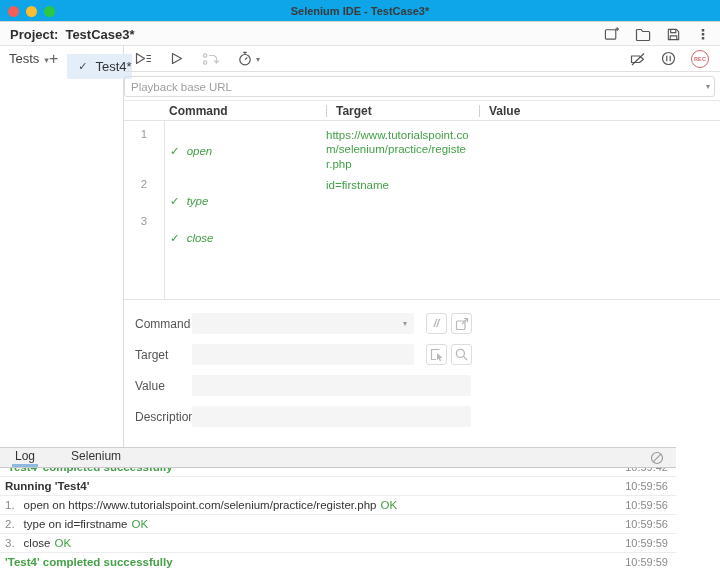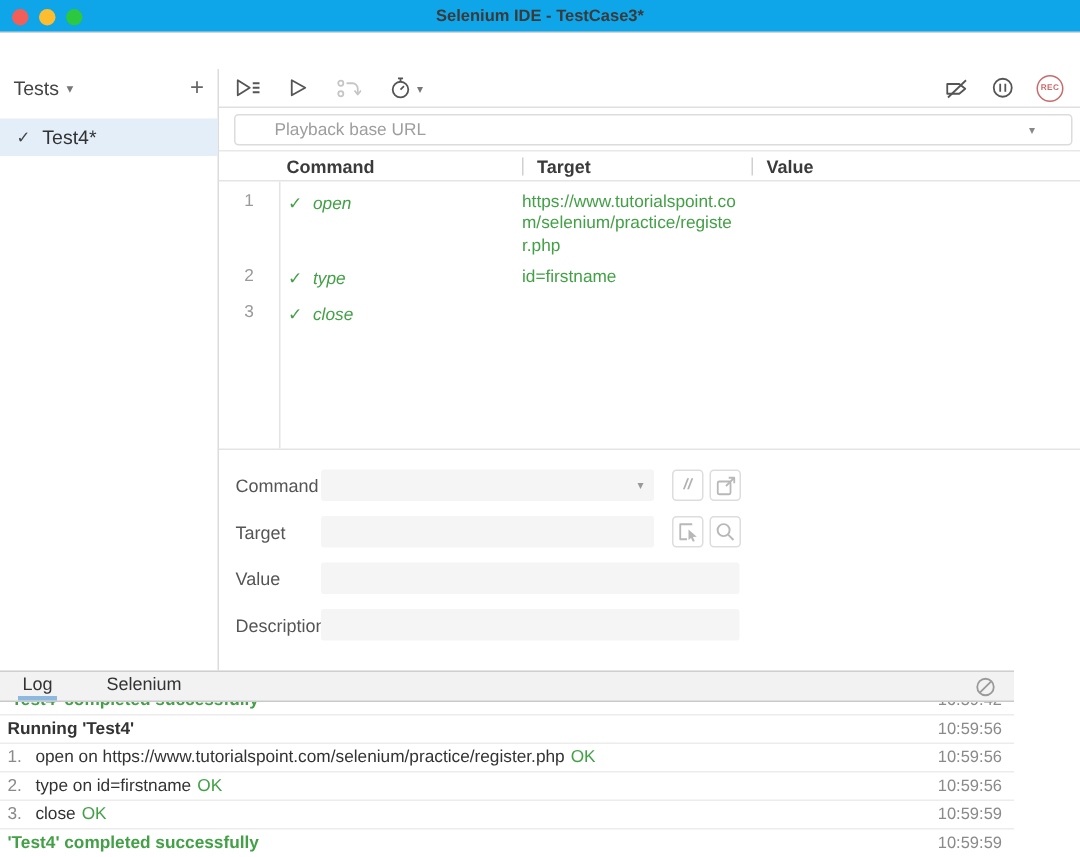--- a/index.html
+++ b/index.html
@@ -21,21 +21,21 @@
   .projectbar{position:absolute;left:0;top:23px;width:720px;height:23px;background:#fbfbfb;
     border-bottom:1px solid #e3e3e3;display:flex;align-items:center;padding:0 10px;}
   .proj-label{font-size:13px;font-weight:700;color:#2e2e2e;}
   .proj-name{font-size:13px;font-weight:700;color:#2e2e2e;margin-left:7px;}
   .proj-icons{margin-left:auto;display:flex;align-items:center;gap:15px;}
   .proj-icons svg{display:block;}
   .kebab{font-size:14px;font-weight:700;color:#555;line-height:1;letter-spacing:0;}
   
   .content{position:absolute;left:0;top:46px;width:720px;height:401px;display:flex;}
   
-  .sidebar{width:146px;border-right:1px solid #dcdcdc;display:flex;flex-direction:column;}
+  .sidebar{width:124px;border-right:1px solid #dcdcdc;display:flex;flex-direction:row;}
   .side-head{height:25px;display:flex;align-items:center;padding:0 9px;}
   .side-head .t{font-size:13px;color:#444;}
   .side-head .caret{font-size:9px;color:#777;margin-left:5px;margin-top:2px;}
   .side-add{margin-left:auto;font-size:16px;font-weight:300;color:#666;line-height:1;cursor:pointer;}
   .side-search{height:24px;border-top:1px solid #e2e2e2;border-bottom:1px solid #e2e2e2;
     display:flex;align-items:center;padding:0 8px;}
   .side-search input{flex:1;border:none;outline:none;font-size:11.5px;color:#444;background:transparent;
     font-family:inherit;min-width:0;}
   .side-search input::placeholder{color:#9c9c9c;}
   .test-item{margin-top:8px;height:25px;background:#e3eef8;display:flex;align-items:center;padding-left:11px;}
@@ -43,38 +43,38 @@
   .test-item .nm{font-size:13px;color:#333;margin-left:8px;}
   
   .main{flex:1;display:flex;flex-direction:column;min-width:0;}
   .toolbar{height:26px;border-bottom:1px solid #e0e0e0;display:flex;align-items:center;padding:0 11px;}
   .tb-left{display:flex;align-items:center;gap:19px;}
   .tb-right{margin-left:auto;display:flex;align-items:center;gap:15px;}
   .tbtn{display:flex;align-items:center;cursor:pointer;}
   .speed-caret{font-size:8px;color:#777;margin-left:4px;margin-top:1px;}
   .rec-btn{width:18px;height:18px;border:1.5px solid #c96b6b;border-radius:50%;
     display:flex;align-items:center;justify-content:center;font-size:5.5px;font-weight:700;color:#c96b6b;letter-spacing:.2px;}
-  .baseurl{margin:4px 5px 3px 10px;height:21px;border:1px solid #dcdcdc;border-radius:3px;
-    display:flex;align-items:center;padding:0 24px;}
+  .baseurl{margin:4px 5px 3px 0;height:21px;border:1px solid #dcdcdc;border-radius:3px;
+    display:flex;align-items:center;padding:0 4px;}
   .baseurl input{flex:1;border:none;outline:none;font-size:11.5px;background:transparent;color:#444;font-family:inherit;}
   .baseurl input::placeholder{color:#9e9e9e;}
   .baseurl .caret{font-size:8px;color:#888;margin-left:6px;}
   
   .thead{height:21px;border-top:1px solid #e8e8e8;border-bottom:1px solid #e4e4e4;
     display:flex;align-items:center;font-size:12px;font-weight:700;color:#3b3b3b;}
   .thead .c-num{width:40px;}
   .thead .c-cmd{width:162px;padding-left:5px;}
   .thead .c-tgt{width:153px;}
   .thead .c-val{flex:1;}
   .thead .sep{border-left:1px solid #d0d0d0;padding-left:9px;display:inline-block;line-height:12px;}
   .tbody{height:179px;position:relative;border-bottom:1px solid #e4e4e4;overflow:hidden;}
   .numline{position:absolute;left:40px;top:0;bottom:0;width:1px;background:#e4e4e4;}
   .trow{display:flex;align-items:flex-start;padding-top:7px;}
   .trow .n{width:40px;text-align:center;font-size:11.5px;color:#9a9a9a;}
-  .trow .cmd{width:162px;padding-left:6px;font-size:11.5px;color:#43a047;}
+  .trow .cmd{width:162px;padding-left:6px;font-size:11.5px;color:#43a047;margin-top:16px;}
   .trow .cmd .name{font-style:italic;margin-left:7px;}
   .trow .tgt{width:153px;font-size:11.5px;color:#43a047;word-break:break-all;line-height:1.25;padding-right:10px;}
   .trow .val{flex:1;font-size:11.5px;color:#43a047;}
   .trow.r1{min-height:36px;}
   .trow.r2,.trow.r3{min-height:24px;}
   
   .cform{margin-top:13px;padding-left:11px;}
   .frow{display:flex;align-items:center;margin-bottom:10px;height:21px;}
   .frow .lbl{width:57px;font-size:12px;color:#555;}
   .ffield{height:21px;background:#f5f5f5;border-radius:2px;border:none;}
@@ -114,20 +114,45 @@
 
   <div class="titlebar">
     <div class="traffic">
       <span class="light red"></span>
       <span class="light yellow"></span>
       <span class="light green"></span>
     </div>
     <div class="win-title">Selenium IDE - TestCase3*</div>
   </div>
 
+  <div class="projectbar">
+    <span class="proj-label">Project:</span>
+    <span class="proj-name">TestCase3*</span>
+    <div class="proj-icons">
+      <span class="tbtn">
+        <svg width="16" height="16" viewBox="0 0 17 16" fill="none" stroke="#555" stroke-width="1.2">
+          <rect x="1.5" y="3.5" width="11" height="10" rx="1"></rect>
+          <path d="M14 0.8 V4.8 M12 2.8 H16"></path>
+        </svg>
+      </span>
+      <span class="tbtn">
+        <svg width="16" height="15" viewBox="0 0 16 15" fill="none" stroke="#555" stroke-width="1.2" stroke-linejoin="round">
+          <path d="M1.5 12.5 V3.5 a1 1 0 0 1 1 -1 h3.6 l1.5 2 h6 a1 1 0 0 1 1 1 v7 a1 1 0 0 1 -1 1 h-11.1 a1 1 0 0 1 -1 -1 Z"></path>
+        </svg>
+      </span>
+      <span class="tbtn">
+        <svg width="15" height="15" viewBox="0 0 16 16" fill="none" stroke="#555" stroke-width="1.2" stroke-linejoin="round">
+          <path d="M2.5 2.5 H11 L13.5 5 V13.5 H2.5 Z"></path>
+          <path d="M5 2.7 V6 H10.5 V2.7"></path>
+          <path d="M4.5 13.3 V9.5 H11.5 V13.3"></path>
+        </svg>
+      </span>
+      <span class="tbtn kebab">⋮</span>
+    </div>
+  </div>
 
   <div class="content">
 
     <div class="sidebar">
       <div class="side-head">
         <span class="t">Tests</span>
         <span class="caret">▾</span>
         <span class="side-add">+</span>
       </div>
       <div class="test-item">

